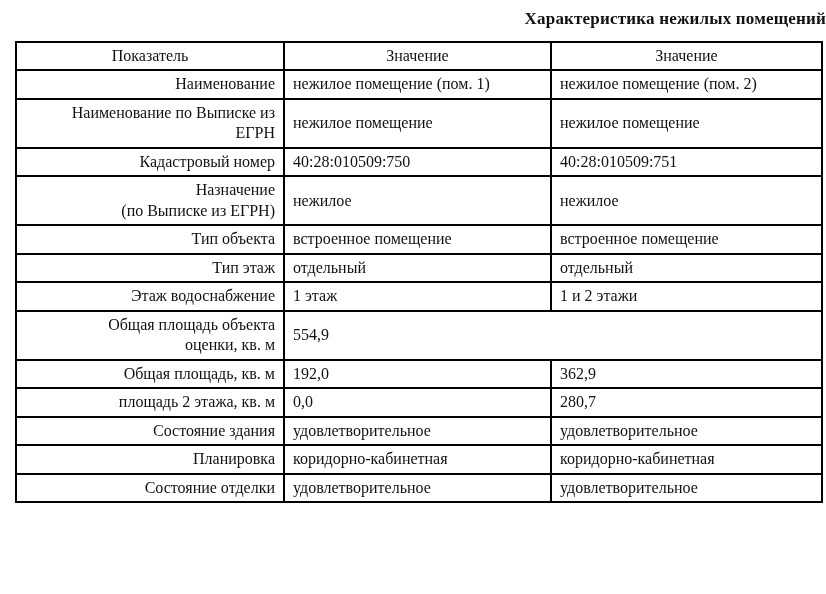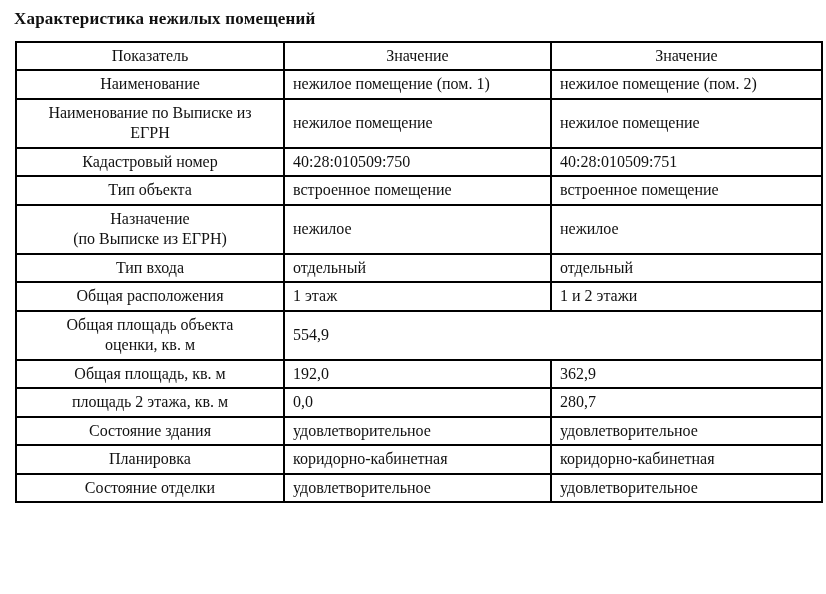--- a/index.html
+++ b/index.html
@@ -12,20 +12,21 @@
     height: 594px;
     font-family: "Liberation Serif", "DejaVu Serif", serif;
     color: #111111;
     overflow: hidden;
   }
   .page-title {
     font-size: 17px;
     font-weight: bold;
     margin: 9px 0 0 14px;
     letter-spacing: 0.2px;
+    text-align: right;
   }
   table.chars {
     border-collapse: collapse;
     table-layout: fixed;
     width: 806px;
     margin: 12px 0 0 15px;
     padding-left: 29px;
   }
   table.chars col.c1 { width: 268px; }
   table.chars col.c2 { width: 267px; }
@@ -38,21 +39,21 @@
     line-height: 1.28;
     padding: 3px 8px;
     vertical-align: middle;
     white-space: pre-line;
     background: #ffffff;
   }
   table.chars th {
     text-align: center;
   }
   td.label-cell {
-    text-align: center;
+    text-align: right;
   }
   td.value-cell {
   }
 </style>
 </head>
 <body>
 
 <div class="page-title">Характеристика нежилых помещений</div>
 
 <table class="chars">
@@ -79,37 +80,37 @@
 ЕГРН</td>
       <td class="value-cell">нежилое помещение</td>
       <td class="value-cell">нежилое помещение</td>
     </tr>
     <tr>
       <td class="label-cell">Кадастровый номер</td>
       <td class="value-cell">40:28:010509:750</td>
       <td class="value-cell">40:28:010509:751</td>
     </tr>
     <tr>
-      <td class="label-cell">Тип объекта</td>
-      <td class="value-cell">встроенное помещение</td>
-      <td class="value-cell">встроенное помещение</td>
-    </tr>
-    <tr>
       <td class="label-cell">Назначение
 (по Выписке из ЕГРН)</td>
       <td class="value-cell">нежилое</td>
       <td class="value-cell">нежилое</td>
     </tr>
     <tr>
-      <td class="label-cell">Тип входа</td>
+      <td class="label-cell">Тип объекта</td>
+      <td class="value-cell">встроенное помещение</td>
+      <td class="value-cell">встроенное помещение</td>
+    </tr>
+    <tr>
+      <td class="label-cell">Тип этаж</td>
       <td class="value-cell">отдельный</td>
       <td class="value-cell">отдельный</td>
     </tr>
     <tr>
-      <td class="label-cell">Общая расположения</td>
+      <td class="label-cell">Этаж водоснабжение</td>
       <td class="value-cell">1 этаж</td>
       <td class="value-cell">1 и 2 этажи</td>
     </tr>
     <tr>
       <td class="label-cell">Общая площадь объекта
 оценки, кв. м</td>
       <td class="value-cell" colspan="2">554,9</td>
     </tr>
     <tr>
       <td class="label-cell">Общая площадь, кв. м</td>

